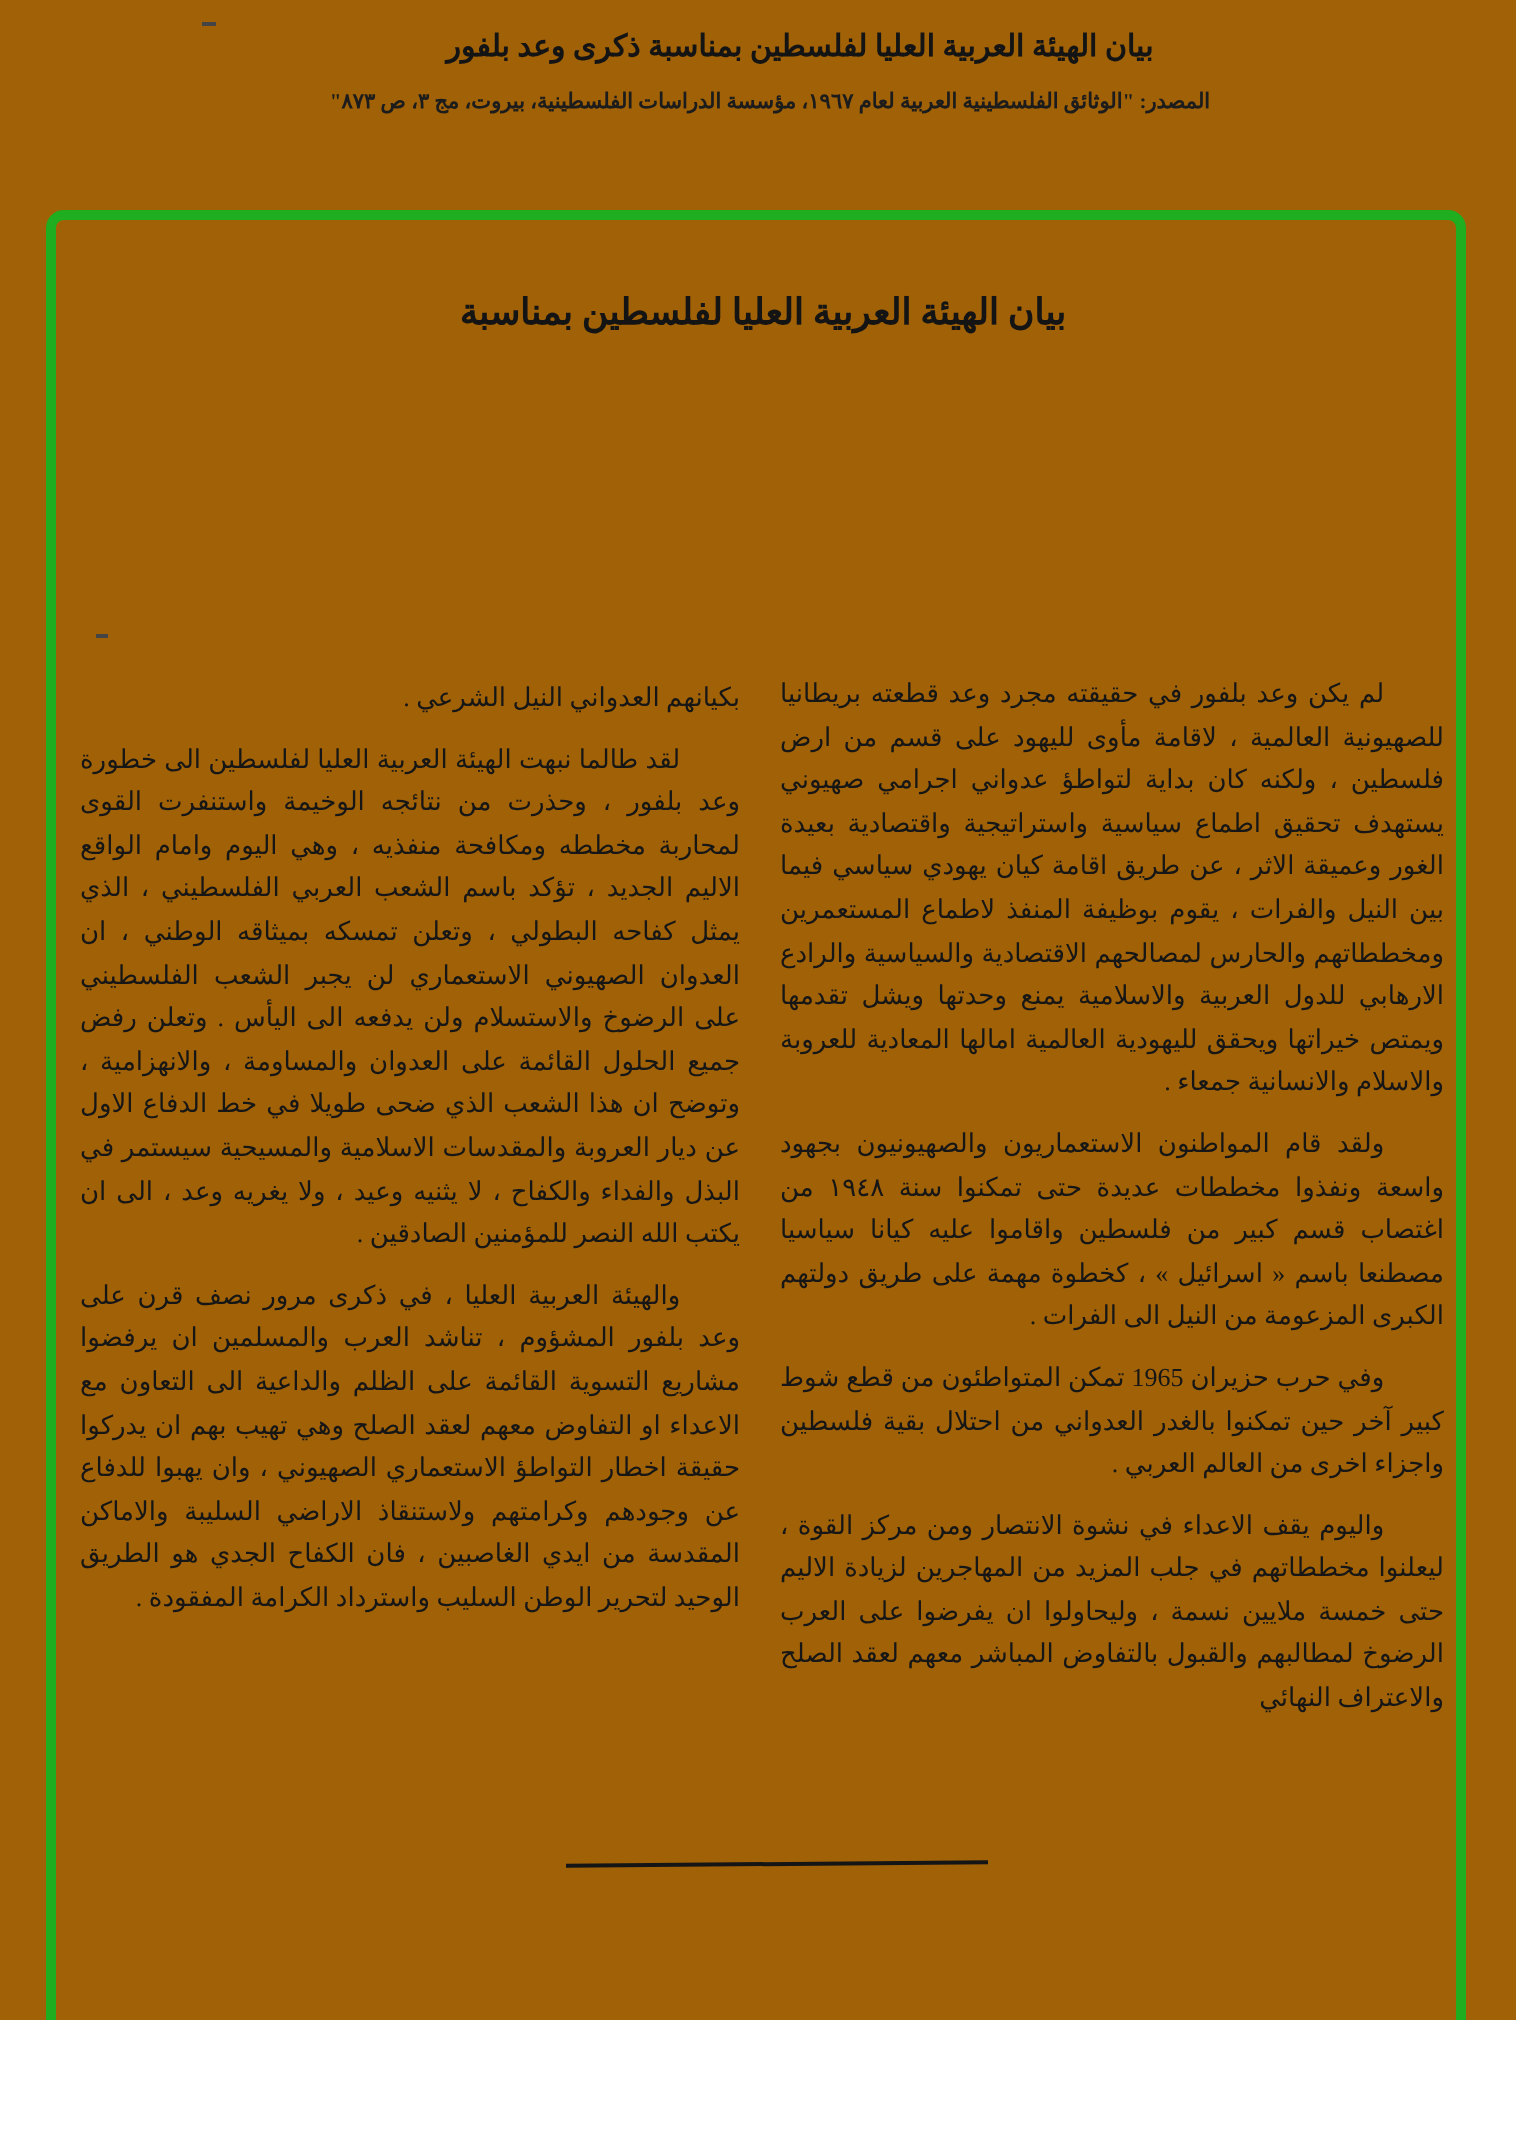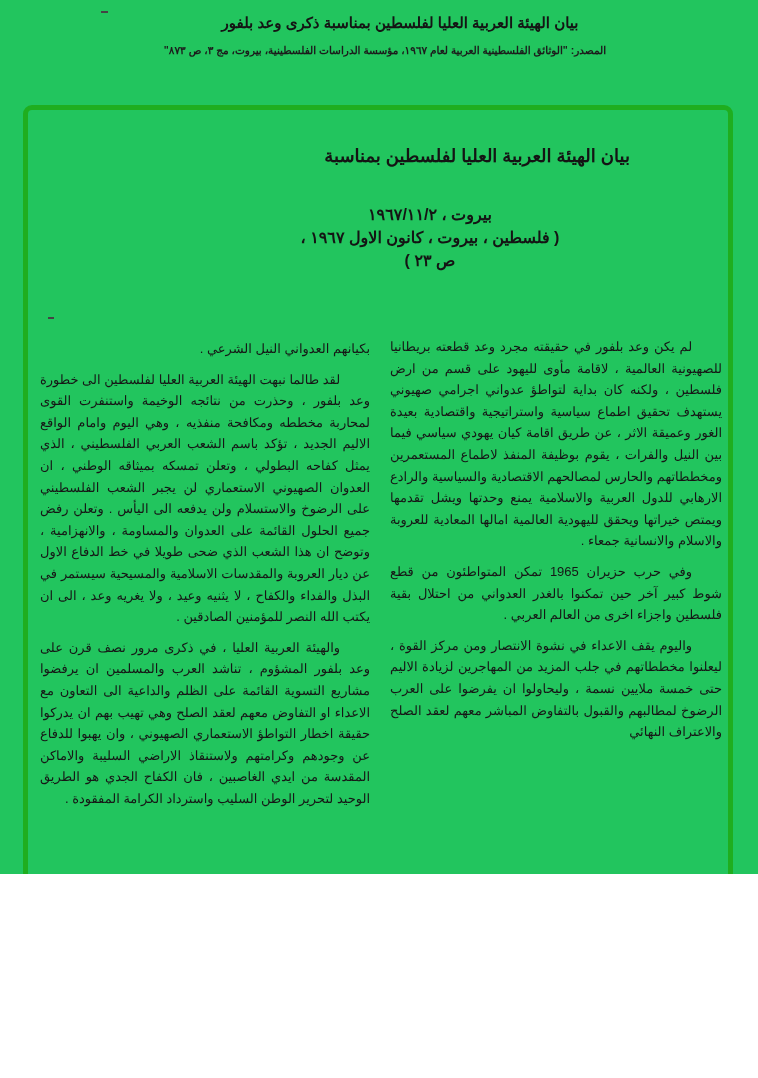--- a/index.html
+++ b/index.html
@@ -1,35 +1,35 @@
 <!DOCTYPE html>
 <html><head>
 <meta charset="utf-8">
 <style>
   html,body{margin:0;padding:0;background:#ffffff;}
   .page{
-    position:relative;width:758px;height:874px;background:#22c55e;
-    font-family:Liberation Sans, sans-serif;color:#141414;overflow:hidden;
+    position:relative;width:758px;height:1010px;background:#a16207;
+    font-family:Liberation Serif, serif;color:#141414;overflow:hidden;
   }
   .scan-dash{position:absolute;background:#444;}
   .hdr-title{
     position:absolute;top:14px;left:45px;width:710px;text-align:center;
     direction:rtl;font-weight:bold;font-size:15px;letter-spacing:0.2px;
   }
   .hdr-source{
     position:absolute;top:44px;left:15px;width:740px;text-align:center;
     direction:rtl;font-weight:bold;font-size:10.5px;color:#1c1c1c;
   }
   .frame{
     position:absolute;left:23px;top:105px;width:710px;height:928px;
     box-sizing:border-box;border:5.5px solid #1fae1f;border-radius:9px;
     background:transparent;
   }
   .doc-title{
-    position:absolute;top:143px;left:230px;width:400px;text-align:right;
+    position:absolute;top:143px;left:230px;width:400px;text-align:left;
     direction:rtl;font-weight:bold;font-size:18px;line-height:26px;
   }
   .dateline{
     position:absolute;top:203px;left:230px;width:400px;text-align:center;
     direction:rtl;font-weight:bold;font-size:16px;line-height:23px;
   }
   .col{
     position:absolute;direction:rtl;text-align:justify;
     font-size:13px;line-height:21.6px;color:#161616;
   }
@@ -53,28 +53,24 @@
   <div class="hdr-title">بيان الهيئة العربية العليا لفلسطين بمناسبة ذكرى وعد بلفور</div>
 
   <div class="hdr-source">المصدر: "الوثائق الفلسطينية العربية لعام ١٩٦٧، مؤسسة الدراسات الفلسطينية، بيروت، مج ٣، ص ٨٧٣"</div>
 
   <div class="frame"></div>
 
   <div class="doc-title">
     <div>بيان الهيئة العربية العليا لفلسطين بمناسبة</div>
   </div>
 
-  <div class="dateline">
-    <div>بيروت ، ١٩٦٧/١١/٢</div>
-    <div>( فلسطين ، بيروت ، كانون الاول ١٩٦٧ ،</div>
-    <div>ص ٢٣ )</div>
-  </div>
 
   <div class="col col-right">
     <p class="para indent">لم يكن وعد بلفور في حقيقته مجرد وعد قطعته بريطانيا للصهيونية العالمية ، لاقامة مأوى لليهود على قسم من ارض فلسطين ، ولكنه كان بداية لتواطؤ عدواني اجرامي صهيوني يستهدف تحقيق اطماع سياسية واستراتيجية واقتصادية بعيدة الغور وعميقة الاثر ، عن طريق اقامة كيان يهودي سياسي فيما بين النيل والفرات ، يقوم بوظيفة المنفذ لاطماع المستعمرين ومخططاتهم والحارس لمصالحهم الاقتصادية والسياسية والرادع الارهابي للدول العربية والاسلامية يمنع وحدتها ويشل تقدمها ويمتص خيراتها ويحقق لليهودية العالمية امالها المعادية للعروبة والاسلام والانسانية جمعاء .</p>
+    <p class="para indent">ولقد قام المواطنون الاستعماريون والصهيونيون بجهود واسعة ونفذوا مخططات عديدة حتى تمكنوا سنة ١٩٤٨ من اغتصاب قسم كبير من فلسطين واقاموا عليه كيانا سياسيا مصطنعا باسم « اسرائيل » ، كخطوة مهمة على طريق دولتهم الكبرى المزعومة من النيل الى الفرات .</p>
     <p class="para indent">وفي حرب حزيران 1965 تمكن المتواطئون من قطع شوط كبير آخر حين تمكنوا بالغدر العدواني من احتلال بقية فلسطين واجزاء اخرى من العالم العربي .</p>
     <p class="para indent">واليوم يقف الاعداء في نشوة الانتصار ومن مركز القوة ، ليعلنوا مخططاتهم في جلب المزيد من المهاجرين لزيادة الاليم حتى خمسة ملايين نسمة ، وليحاولوا ان يفرضوا على العرب الرضوخ لمطالبهم والقبول بالتفاوض المباشر معهم لعقد الصلح والاعتراف النهائي</p>
   </div>
 
   <div class="col col-left">
     <p class="para">بكيانهم العدواني النيل الشرعي .</p>
     <p class="para indent">لقد طالما نبهت الهيئة العربية العليا لفلسطين الى خطورة وعد بلفور ، وحذرت من نتائجه الوخيمة واستنفرت القوى لمحاربة مخططه ومكافحة منفذيه ، وهي اليوم وامام الواقع الاليم الجديد ، تؤكد باسم الشعب العربي الفلسطيني ، الذي يمثل كفاحه البطولي ، وتعلن تمسكه بميثاقه الوطني ، ان العدوان الصهيوني الاستعماري لن يجبر الشعب الفلسطيني على الرضوخ والاستسلام ولن يدفعه الى اليأس . وتعلن رفض جميع الحلول القائمة على العدوان والمساومة ، والانهزامية ، وتوضح ان هذا الشعب الذي ضحى طويلا في خط الدفاع الاول عن ديار العروبة والمقدسات الاسلامية والمسيحية سيستمر في البذل والفداء والكفاح ، لا يثنيه وعيد ، ولا يغريه وعد ، الى ان يكتب الله النصر للمؤمنين الصادقين .</p>
     <p class="para indent">والهيئة العربية العليا ، في ذكرى مرور نصف قرن على وعد بلفور المشؤوم ، تناشد العرب والمسلمين ان يرفضوا مشاريع التسوية القائمة على الظلم والداعية الى التعاون مع الاعداء او التفاوض معهم لعقد الصلح وهي تهيب بهم ان يدركوا حقيقة اخطار التواطؤ الاستعماري الصهيوني ، وان يهبوا للدفاع عن وجودهم وكرامتهم ولاستنقاذ الاراضي السليبة والاماكن المقدسة من ايدي الغاصبين ، فان الكفاح الجدي هو الطريق الوحيد لتحرير الوطن السليب واسترداد الكرامة المفقودة .</p>
   </div>
 

